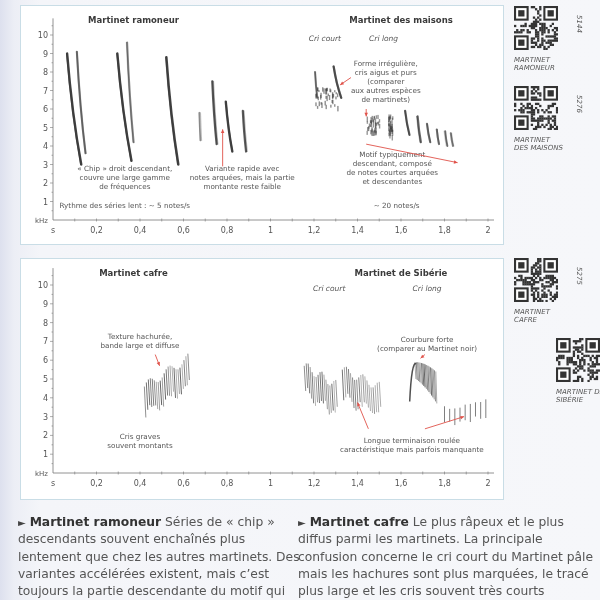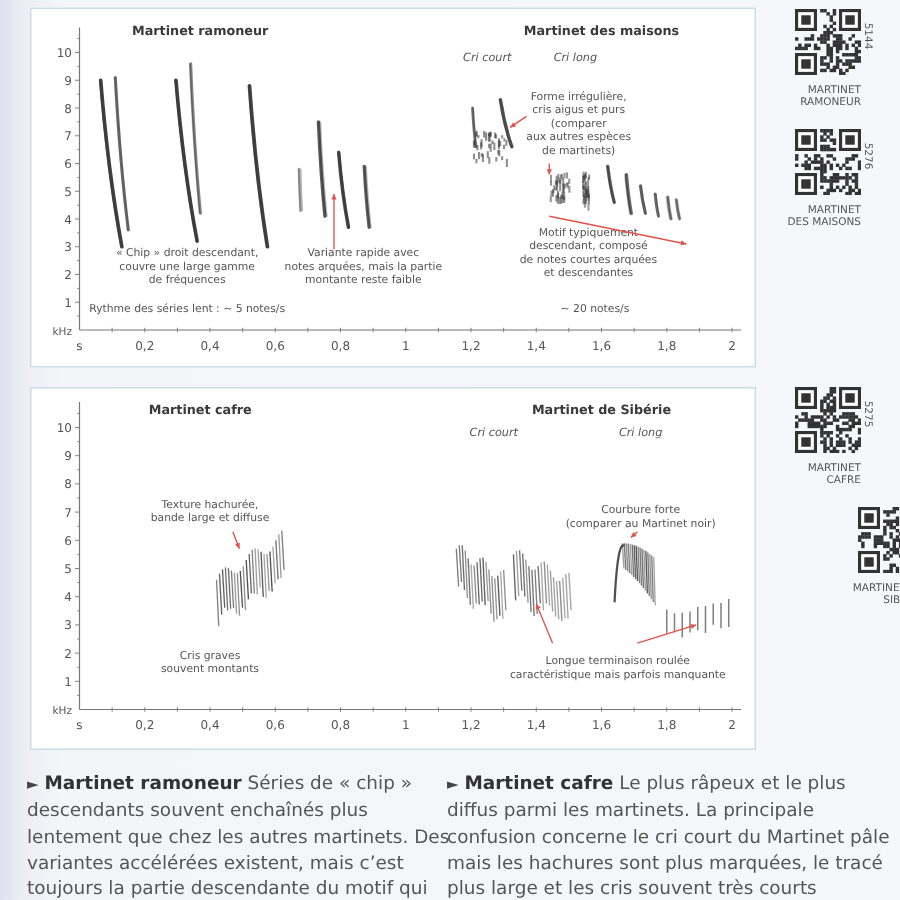--- a/index.html
+++ b/index.html
@@ -9,21 +9,21 @@
     font-family: "DejaVu Sans", sans-serif;
     color:#333;
   }
   .panel {
     position:absolute; left:20px; width:482px;
     background:#ffffff; border:1px solid #c9dde6;
   }
   #panel-top { top:5px; height:238px; }
   #panel-bottom { top:258px; height:240px; }
   svg.spec { position:absolute; left:0; top:0; }
-  .qr-block { position:absolute; left:514px; width:60px; text-align:right; }
+  .qr-block { position:absolute; left:514px; width:60px; text-align:left;font-style:italic; }
   .qr-label { font-size:7px; line-height:8px; color:#555; margin-top:2px; text-transform:uppercase; }
   .qr-code { position:absolute; right:-14px; top:14px; font-size:7px; color:#555; transform:rotate(90deg); transform-origin:center; }
   .text-col {
     position:absolute; top:514px; font-size:12.3px; line-height:17.3px; color:#555;
   }
   .text-col b { color:#333; }
   #text-left { left:18px; width:282px; }
   #text-right { left:298px; width:300px; }
   .arrow-mark { color:#444; font-size:10px; }
 </style>

